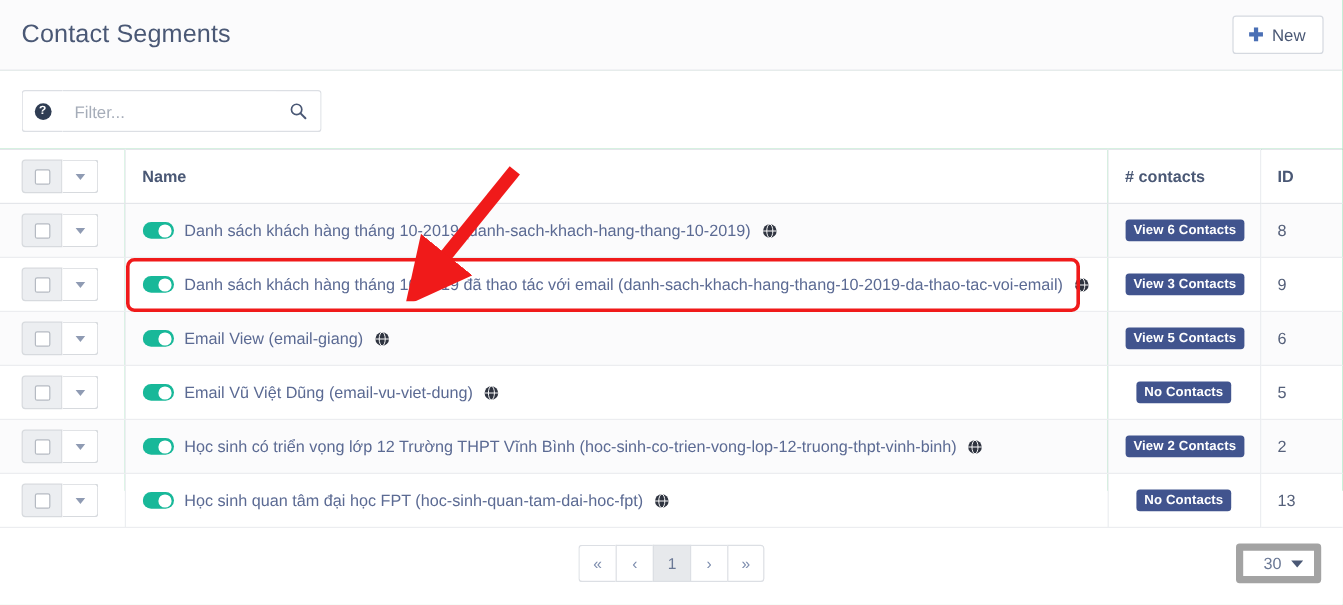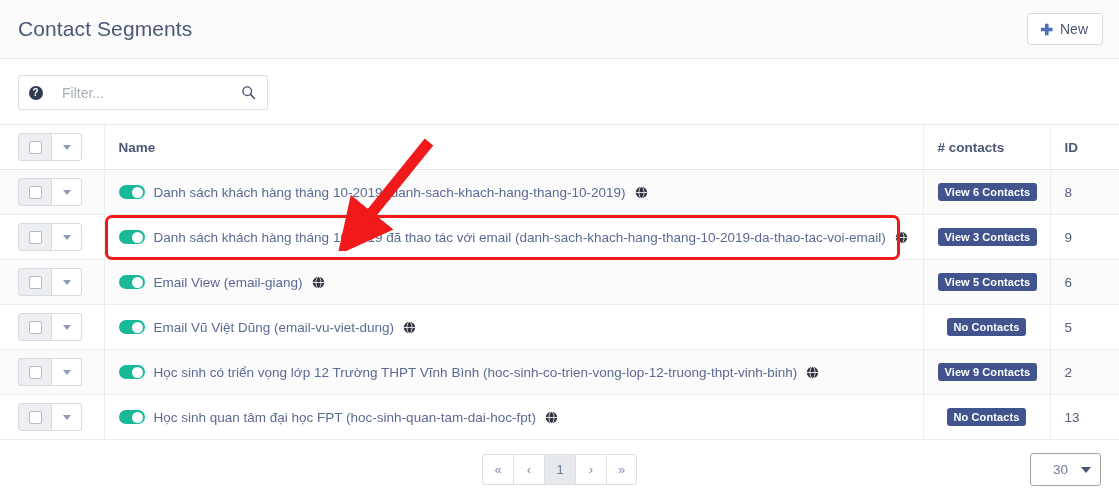--- a/index.html
+++ b/index.html
@@ -132,21 +132,21 @@
     min-width: 31px; height: 31px; border: 1px solid #dcdfe4; border-right: none;
     background: #fff; color: #7d8dae; font-size: 13px;
     display: flex; align-items: center; justify-content: center;
     text-decoration: none; cursor: pointer;
   }
   .pager a:first-child { border-radius: 3px 0 0 3px; }
   .pager a:last-child { border-right: 1px solid #dcdfe4; border-radius: 0 3px 3px 0; }
   .pager a.active { background: #e7e9ec; color: #6a7895; }
   .page-size {
     position: absolute; right: 18px; top: 13px;
-    width: 71px; height: 33px; border: 1px solid #a3a3a3; border-radius: 3px;
+    width: 71px; height: 33px; border: 6px solid #a3a3a3; border-radius: 3px;
     background: #fff; display: flex; align-items: center;
     padding: 0 9px; cursor: pointer;
   }
   .page-size .val { flex: 1; text-align: center; font-size: 13.5px; color: #6a7895; }
   .page-size .cv { width:0;height:0;border-left:5px solid transparent;border-right:5px solid transparent;border-top:6px solid #4a5875; }
 
   
   .annot { position: absolute; pointer-events: none; }
   .hl-box {
     left: 105px; top: 215px; width: 795px; height: 45px;
@@ -348,21 +348,21 @@
               </span>
             <span class="seg-name">Học sinh có triển vọng lớp 12 Trường THPT Vĩnh Bình (hoc-sinh-co-trien-vong-lop-12-truong-thpt-vinh-binh)</span>
             <svg class="globe" width="13" height="13" viewBox="0 0 16 16">
               <circle cx="8" cy="8" r="7" fill="#2f3440"></circle>
               <ellipse cx="8" cy="8" rx="3.1" ry="7" fill="none" stroke="#fff" stroke-width="1"></ellipse>
               <line x1="1" y1="8" x2="15" y2="8" stroke="#fff" stroke-width="1"></line>
             </svg>
           </div>
         </td>
         <td class="cell-contacts">
-          <span class="badge">View 9 Contacts</span>
+          <span class="badge">View 2 Contacts</span>
         </td>
         <td class="cell-id">2</td>
       </tr>
 
       <tr>
         <td class="cell-sel">
           <span class="sel-group">
             <span class="sel-box">
                 <span class="cb"></span>
               </span>

